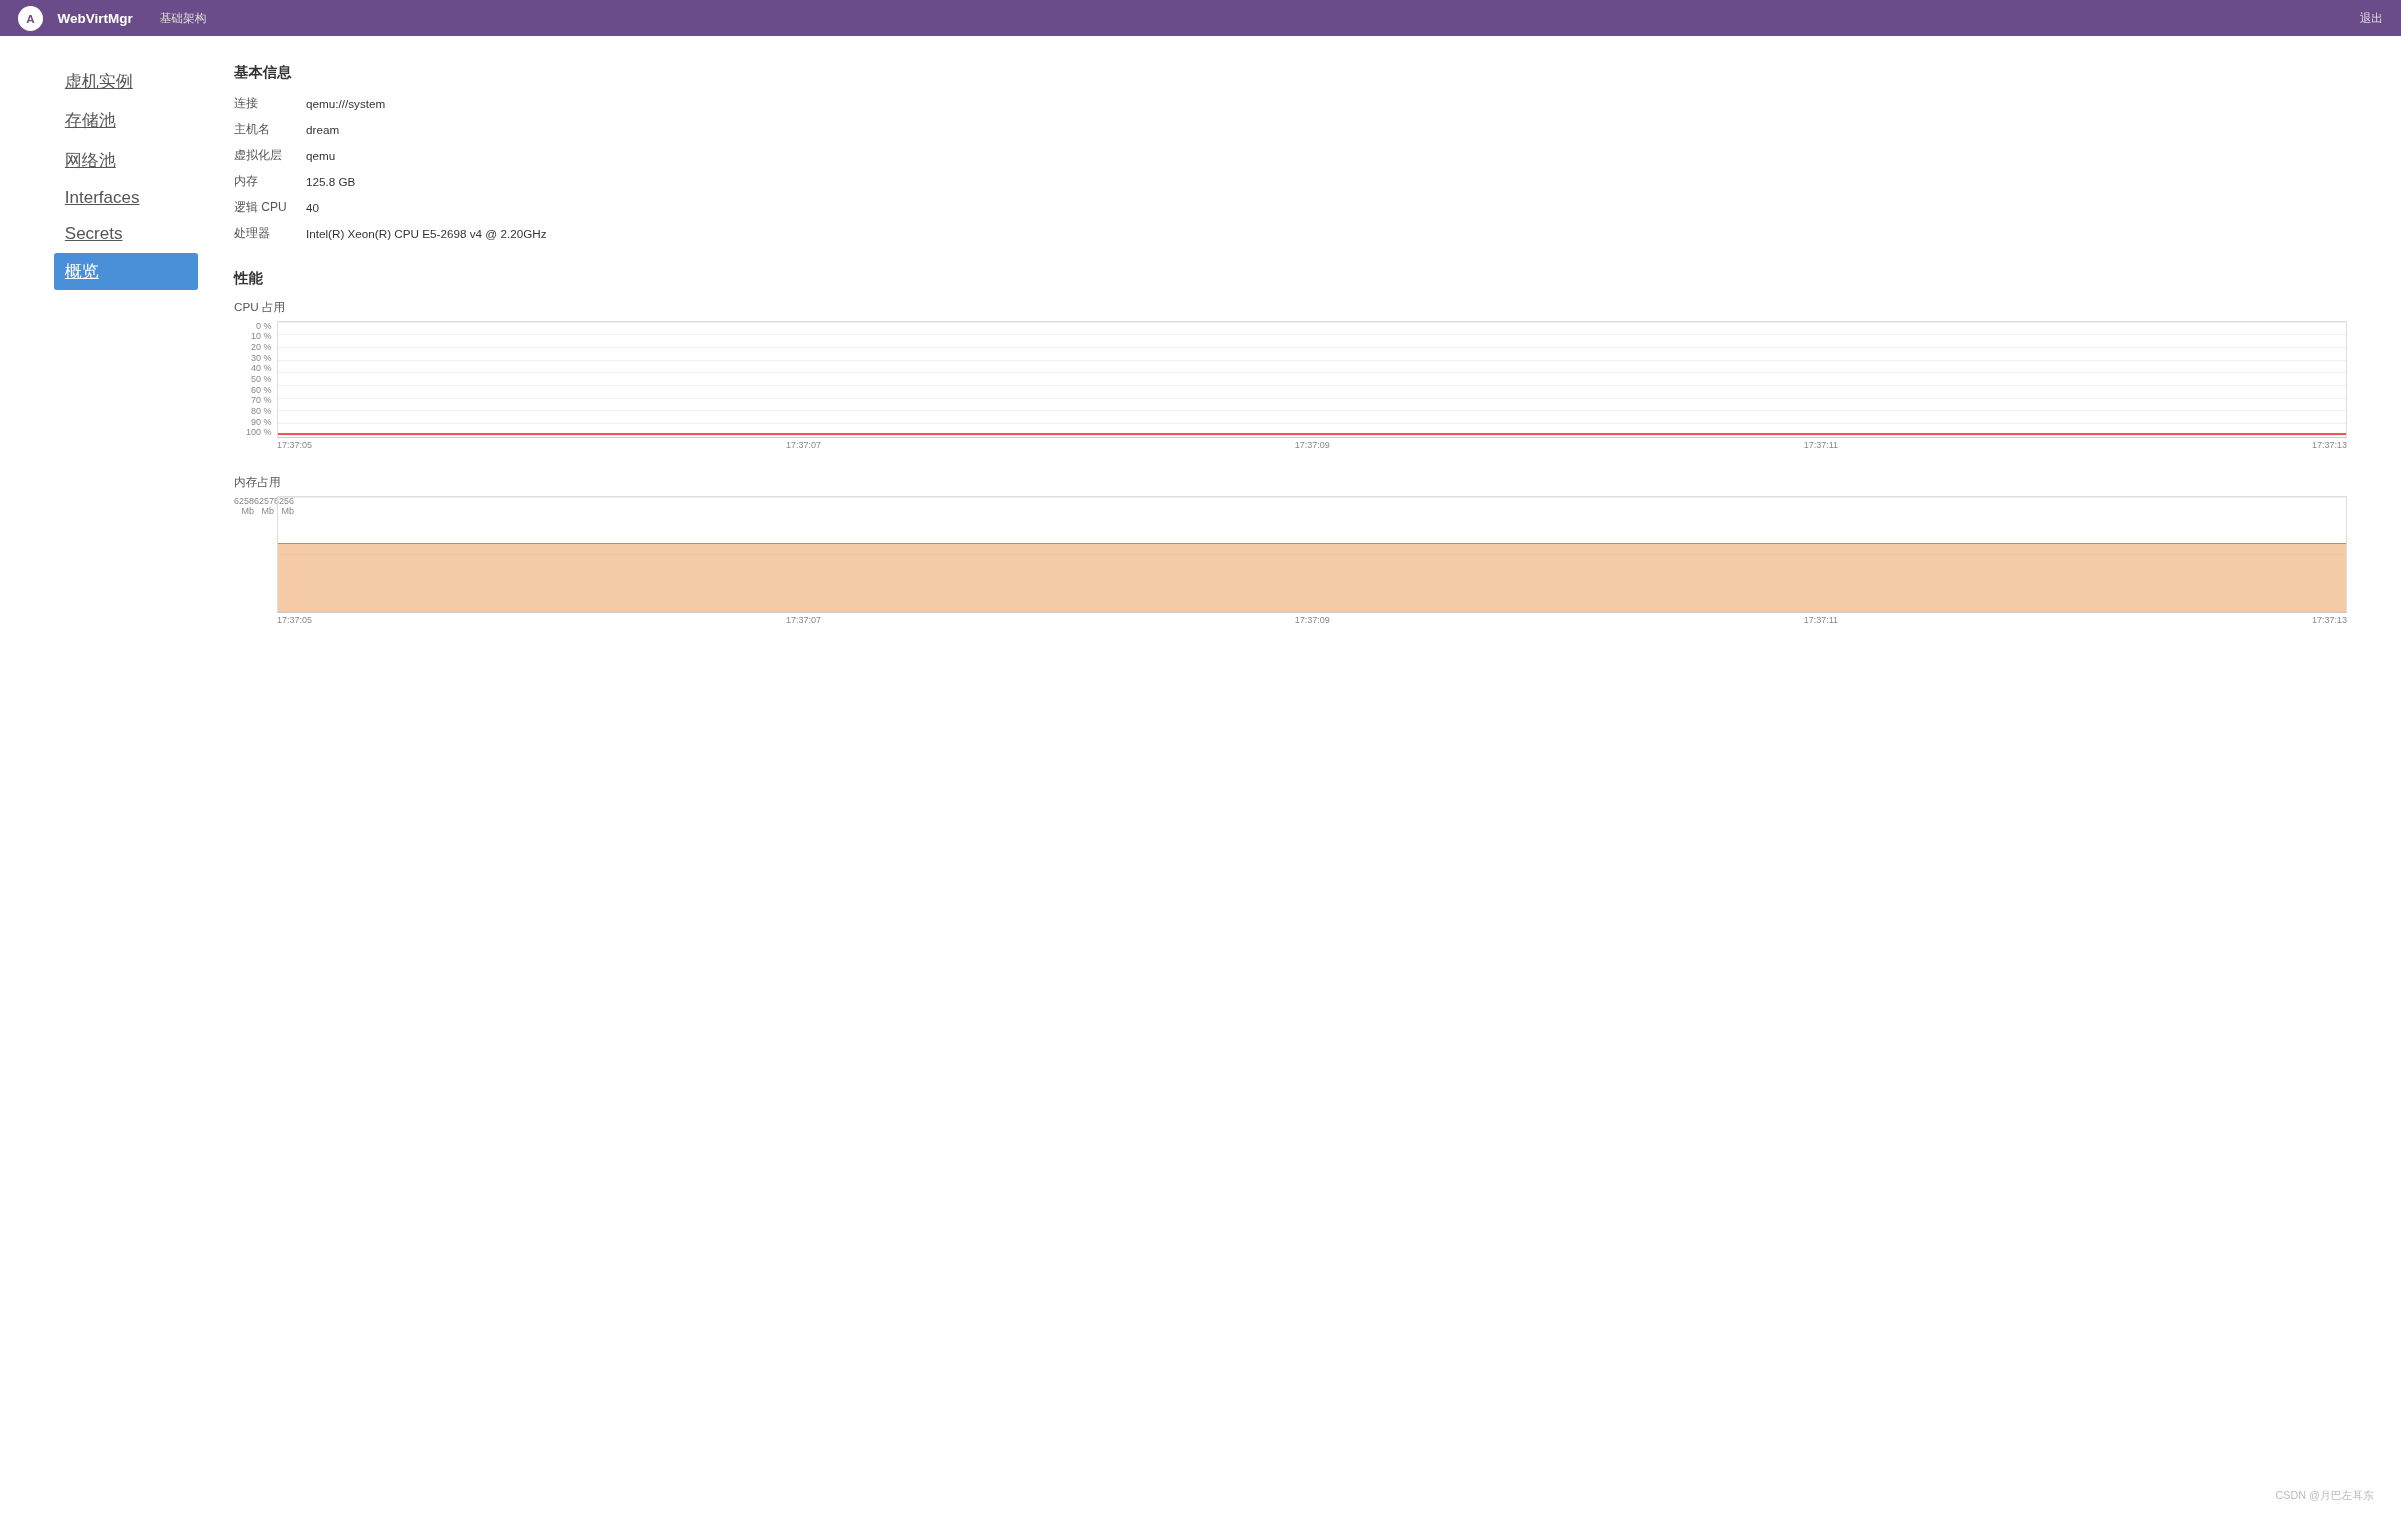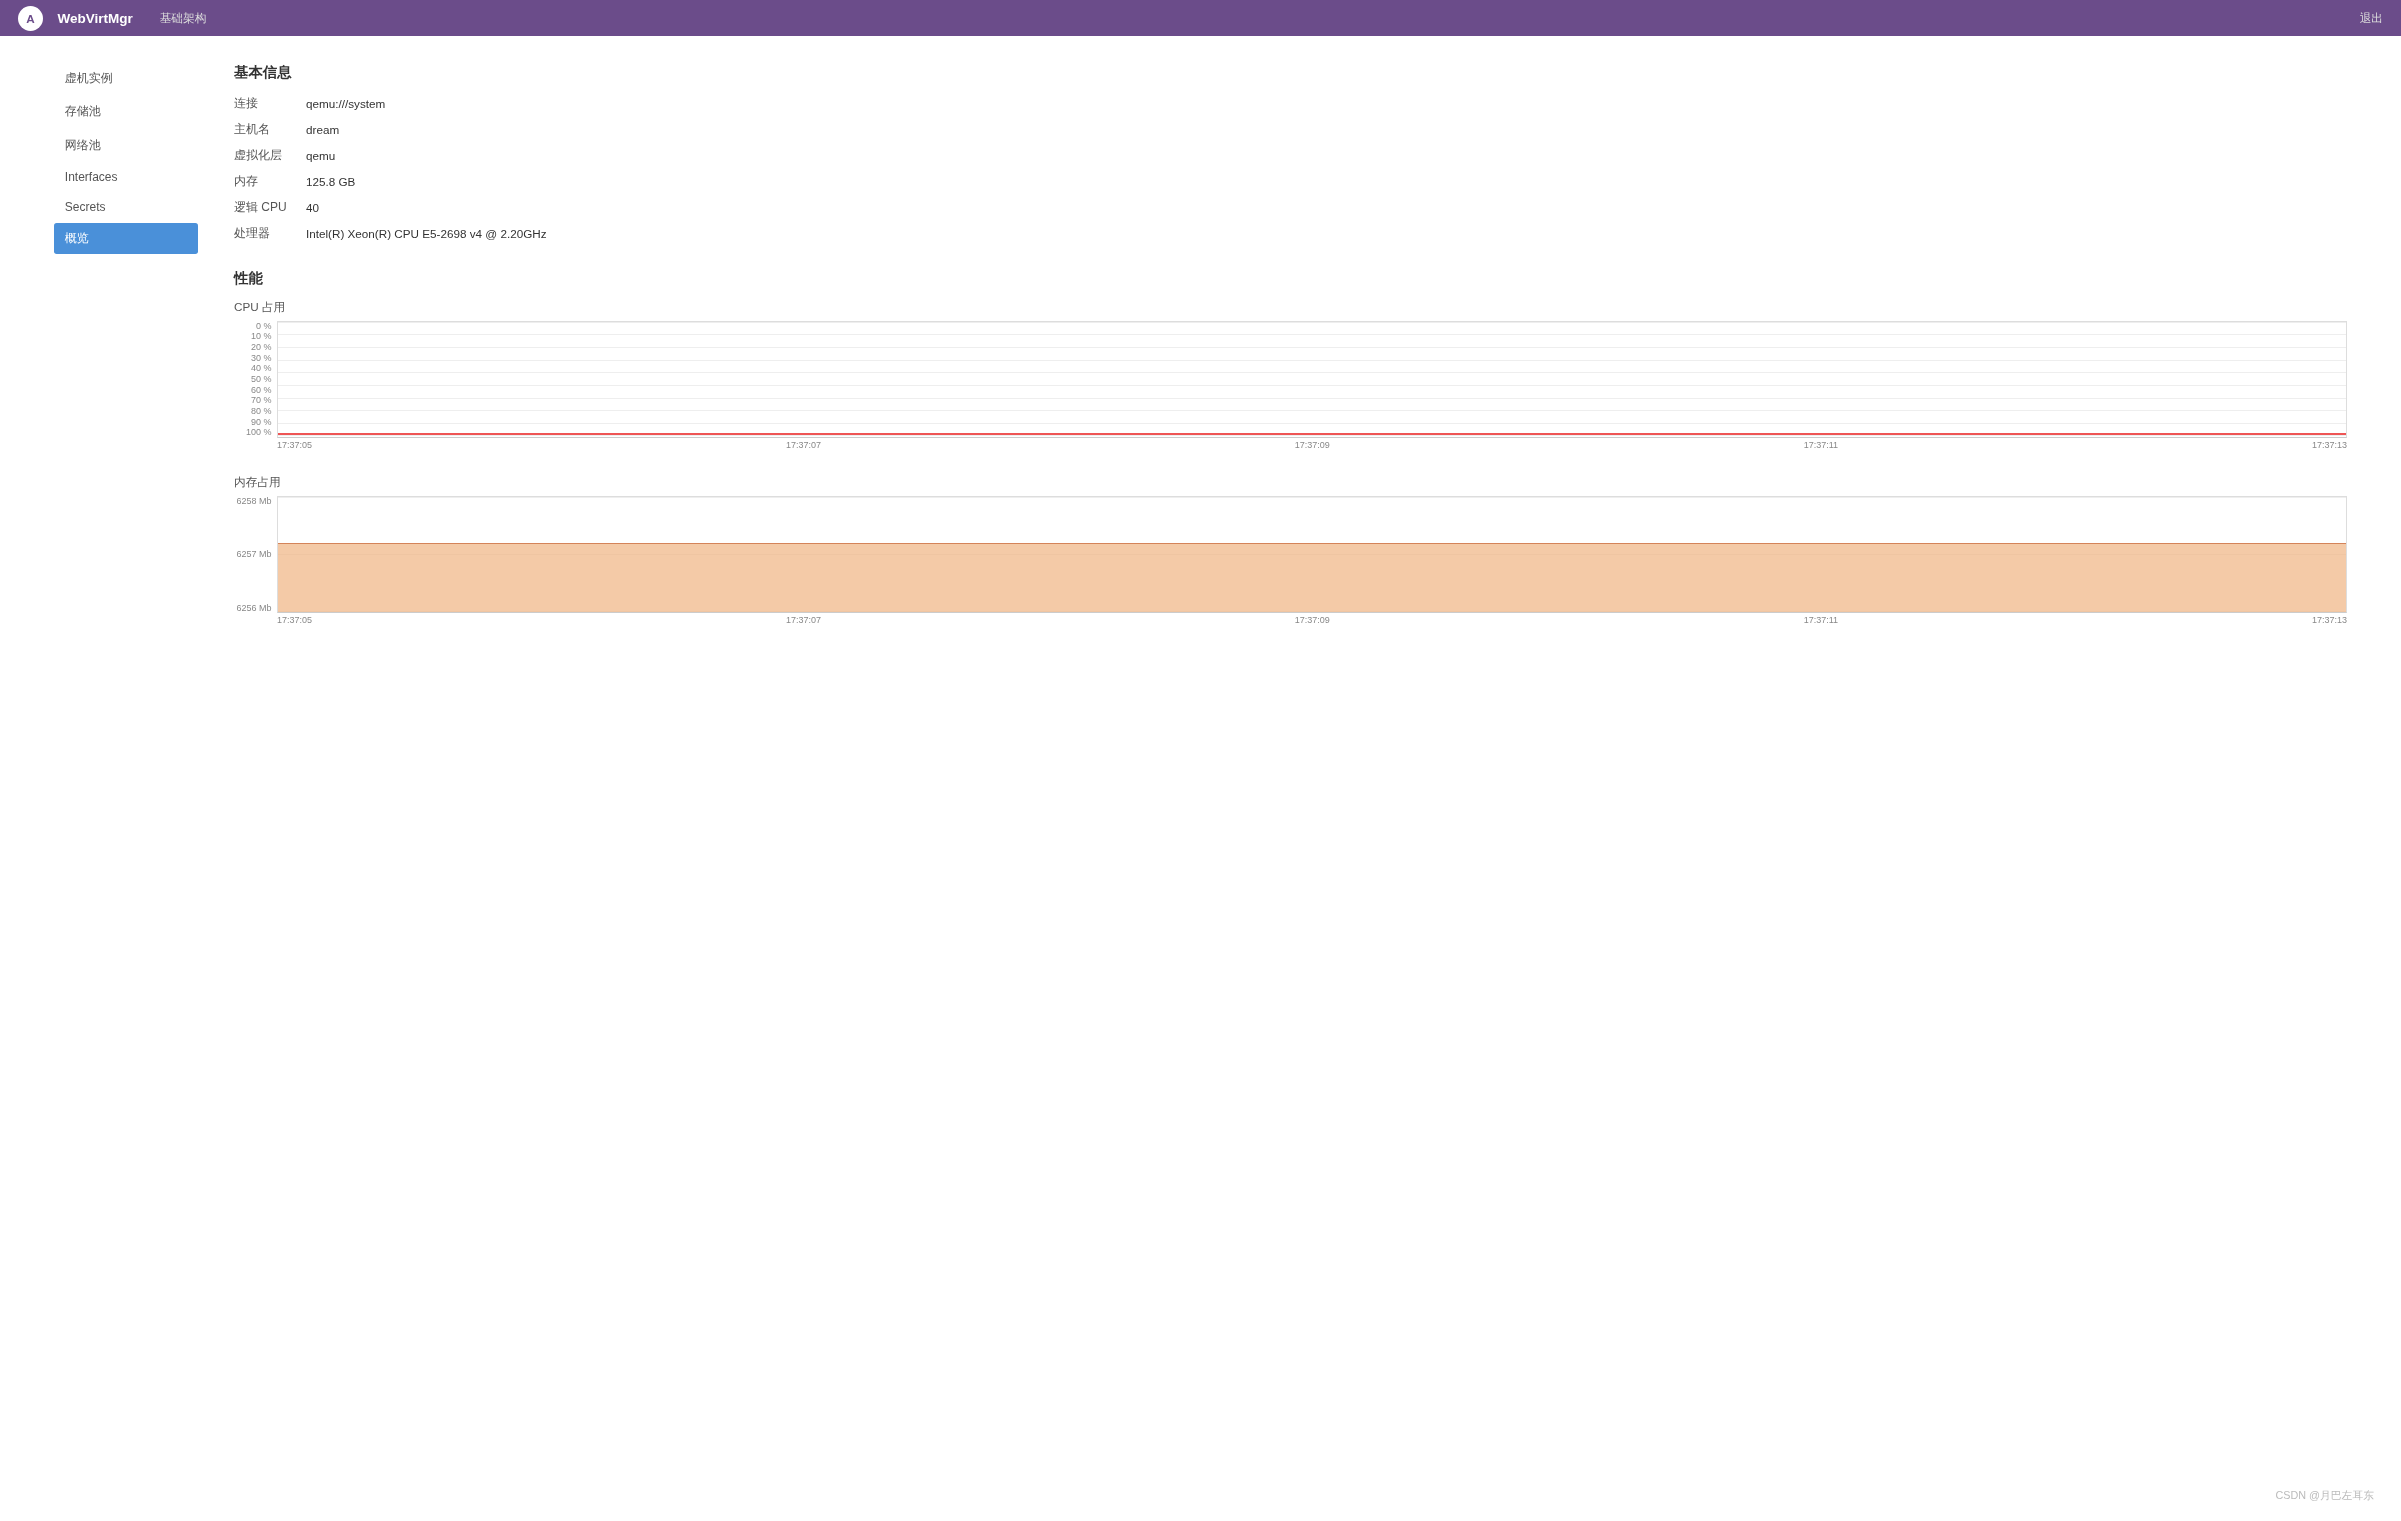--- a/index.html
+++ b/index.html
@@ -77,23 +77,24 @@
 
     
     .sidebar {
       width: 144px;
       flex-shrink: 0;
     }
     .sidebar-item {
       padding: 7.2px 10.8px;
       cursor: pointer;
       color: #555;
-      font-size: 12px;
+      font-size: 17px;
       border-radius: 2.7px;
       margin-bottom: 1.8px;
+      text-decoration: underline;
     }
     .sidebar-item.active {
       background: #4a90d9;
       color: #fff;
     }
 
     
     .panel {
       flex: 1;
     }
@@ -312,21 +313,21 @@
             <span>17:37:07</span>
             <span>17:37:09</span>
             <span>17:37:11</span>
             <span>17:37:13</span>
           </div>
         </div>
 
         <div class="chart-container">
           <div class="perf-chart-label">内存占用</div>
           <div class="chart-area">
-            <div class="y-axis" style="justify-content: space-between; flex-direction: column;">
+            <div class="y-axis" style="justify-content: space-between; flex-direction: row;">
               <span>6258 Mb</span>
               <span>6257 Mb</span>
               <span>6256 Mb</span>
             </div>
             <div class="chart-plot" style="height:117px;">
               <div class="chart-grid-lines">
                 <div class="grid-line"></div>
                 <div class="grid-line"></div>
                 <div class="grid-line"></div>
               </div>

